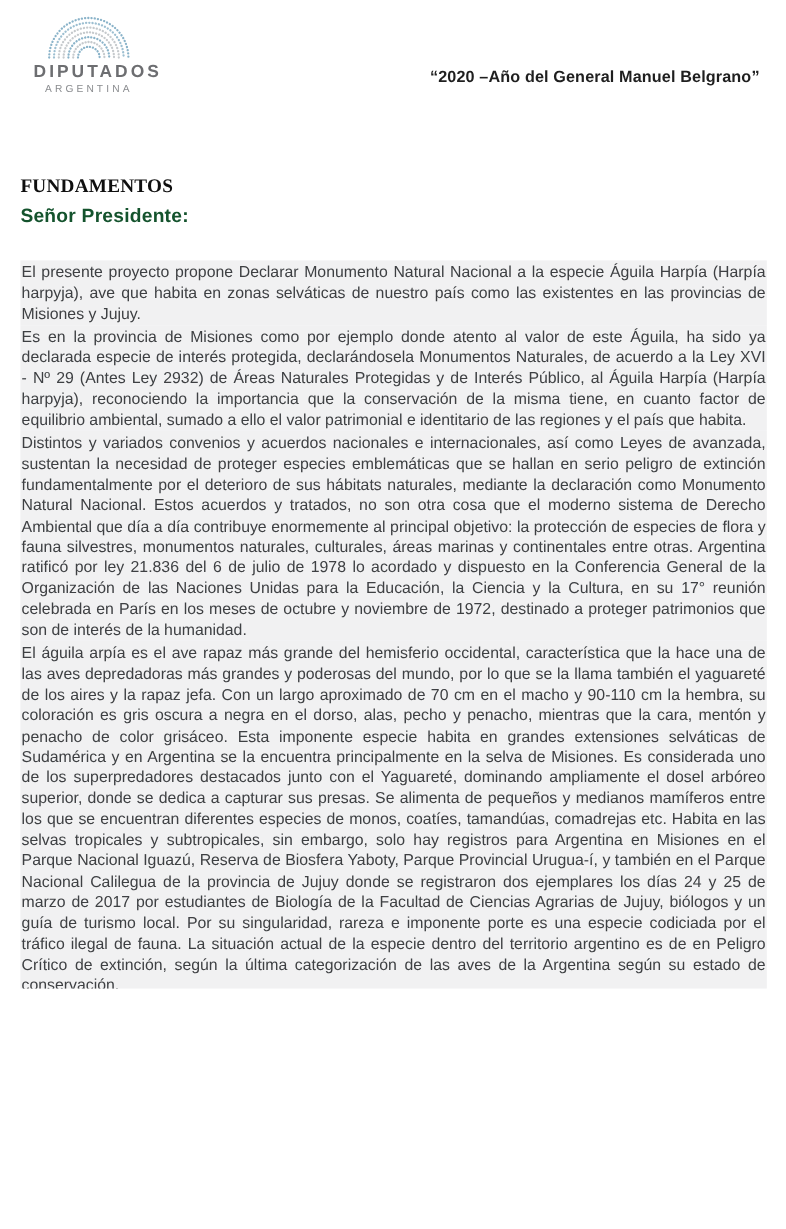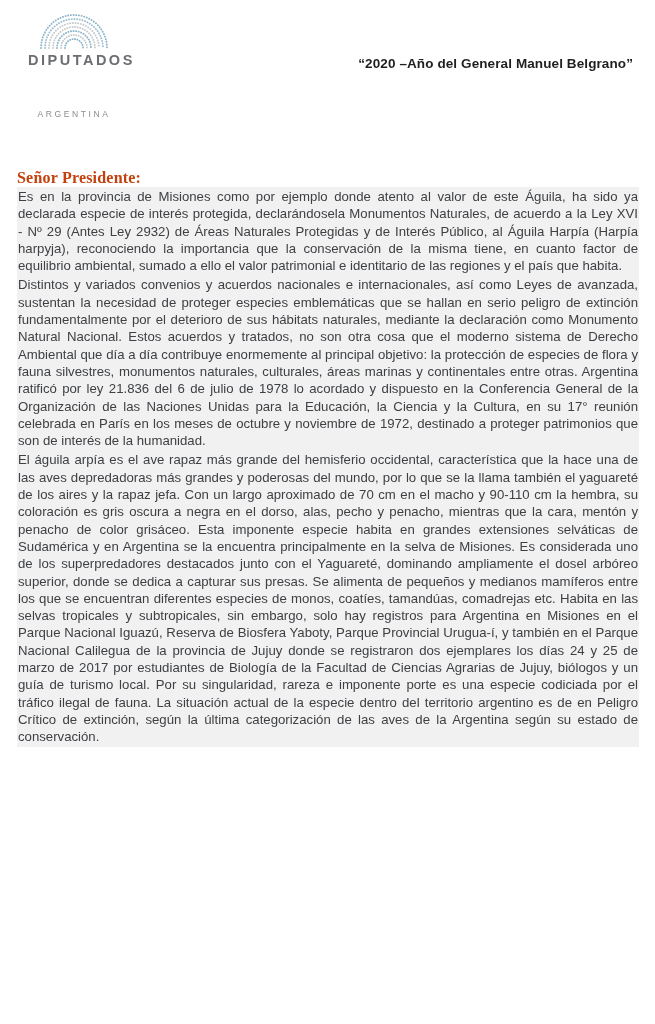--- a/index.html
+++ b/index.html
@@ -27,21 +27,20 @@
     letter-spacing: 2.5px;
     color: #6d6e71;
     line-height: 16px;
   }
   .logo-subtitle {
     font-size: 8.5px;
     font-weight: 500;
     letter-spacing: 2.6px;
     color: #8a8c8f;
     line-height: 12px;
-    margin-top: 40px;
   }
   .year-legend {
     position: absolute;
     top: 56px;
     right: 22px;
     font-family: "Liberation Sans", sans-serif;
     font-size: 13.5px;
     font-weight: bold;
     color: #1f1f1f;
     letter-spacing: 0.1px;
@@ -54,25 +53,25 @@
     top: 147px;
   }
   .section-title {
     font-family: "Liberation Serif", serif;
     font-size: 16px;
     font-weight: bold;
     color: #0f0f0f;
     letter-spacing: 0.2px;
   }
   .salutation {
-    font-family: Liberation Serif, serif;
+    font-family: Liberation Sans, sans-serif;
     font-size: 16px;
     font-weight: bold;
-    color: #c2410c;
-    margin-top: 22px;
+    color: #14532d;
+    margin-top: 7px;
     letter-spacing: 0.2px;
   }
   .para {
     font-size: 13.2px;
     line-height: 17.3px;
     color: #3e4043;
     text-align: justify;
     background: #f1f1f2;
     padding: 1px 1px;
   }
@@ -94,20 +93,22 @@
       <path d="M 23 40 A 13 13 0 0 1 49 40" fill="none" stroke="#c6cacd" stroke-width="1.9" stroke-linecap="round" stroke-dasharray="0.1 2.4"></path>
       <path d="M 27 40 A 9 9 0 0 1 45 40" fill="none" stroke="#8ab3c9" stroke-width="1.9" stroke-linecap="round" stroke-dasharray="0.1 2.4"></path>
     </svg>
     <div class="logo-title">DIPUTADOS</div>
     <div class="logo-subtitle">ARGENTINA</div>
   </div>
 
   <div class="year-legend">“2020 –Año del General Manuel Belgrano”</div>
 
   <div class="content">
+    <div class="section-title">FUNDAMENTOS</div>
     <div class="salutation">Señor Presidente:</div>
 
+    <p class="para first">El presente proyecto propone Declarar Monumento Natural Nacional a la especie Águila Harpía (Harpía harpyja), ave que habita en zonas selváticas de nuestro país como las existentes en las provincias de Misiones y Jujuy.</p>
     <p class="para">Es en la provincia de Misiones como por ejemplo donde atento al valor de este Águila,  ha sido ya declarada especie de interés protegida, declarándosela Monumentos Naturales, de acuerdo a la Ley XVI - Nº 29 (Antes Ley 2932) de Áreas Naturales Protegidas y de Interés Público, al Águila Harpía (Harpía harpyja), reconociendo la importancia que la conservación de la misma tiene, en cuanto factor de equilibrio ambiental, sumado a ello el valor patrimonial e identitario de las regiones y el país que habita.</p>
     <p class="para">Distintos y variados convenios y acuerdos nacionales e internacionales, así como Leyes de avanzada, sustentan la necesidad de proteger especies emblemáticas que se hallan en serio peligro de extinción fundamentalmente por el deterioro de sus hábitats naturales, mediante la declaración como Monumento Natural Nacional. Estos acuerdos y tratados, no son otra cosa que el moderno sistema de Derecho Ambiental que día a día contribuye enormemente al principal objetivo: la protección de especies de flora y fauna silvestres, monumentos naturales, culturales, áreas marinas y continentales entre otras. Argentina ratificó por ley 21.836 del 6 de julio de 1978 lo acordado y dispuesto en la Conferencia General de la Organización de las Naciones Unidas para la Educación, la Ciencia y la Cultura, en su 17° reunión celebrada en París en los meses de octubre y noviembre de 1972, destinado a proteger patrimonios que son de interés de la humanidad.</p>
     <p class="para">El águila arpía es el ave rapaz más grande del hemisferio occidental, característica que la hace una de las aves depredadoras más grandes y poderosas del mundo, por lo que se la llama también el yaguareté de los aires y la rapaz jefa. Con un largo aproximado de 70 cm en el macho y 90-110 cm la hembra, su coloración es gris oscura a negra en el dorso, alas, pecho y penacho, mientras que la cara, mentón y penacho de color grisáceo. Esta imponente especie habita en grandes extensiones selváticas de Sudamérica y en Argentina se la encuentra principalmente en la selva de Misiones. Es considerada uno de los superpredadores destacados junto con el Yaguareté, dominando ampliamente el dosel arbóreo superior, donde se dedica a capturar sus presas. Se alimenta de pequeños y medianos mamíferos entre los que se encuentran diferentes especies de monos, coatíes, tamandúas, comadrejas etc. Habita en las selvas tropicales y subtropicales, sin embargo, solo hay registros para Argentina en Misiones en el Parque Nacional Iguazú, Reserva de Biosfera Yaboty, Parque Provincial Urugua-í, y también en el Parque Nacional Calilegua de la provincia de Jujuy donde se registraron dos ejemplares los días 24 y 25 de marzo de 2017 por estudiantes de Biología de la Facultad de Ciencias Agrarias de Jujuy, biólogos y un guía de turismo local. Por su singularidad, rareza e imponente porte es una especie codiciada por el tráfico ilegal de fauna.  La situación actual de la especie dentro del territorio argentino es de en Peligro Crítico de extinción, según la última categorización de las aves de la Argentina según su estado de conservación.</p>
   </div>
 
 </div>
 
 </body></html>

